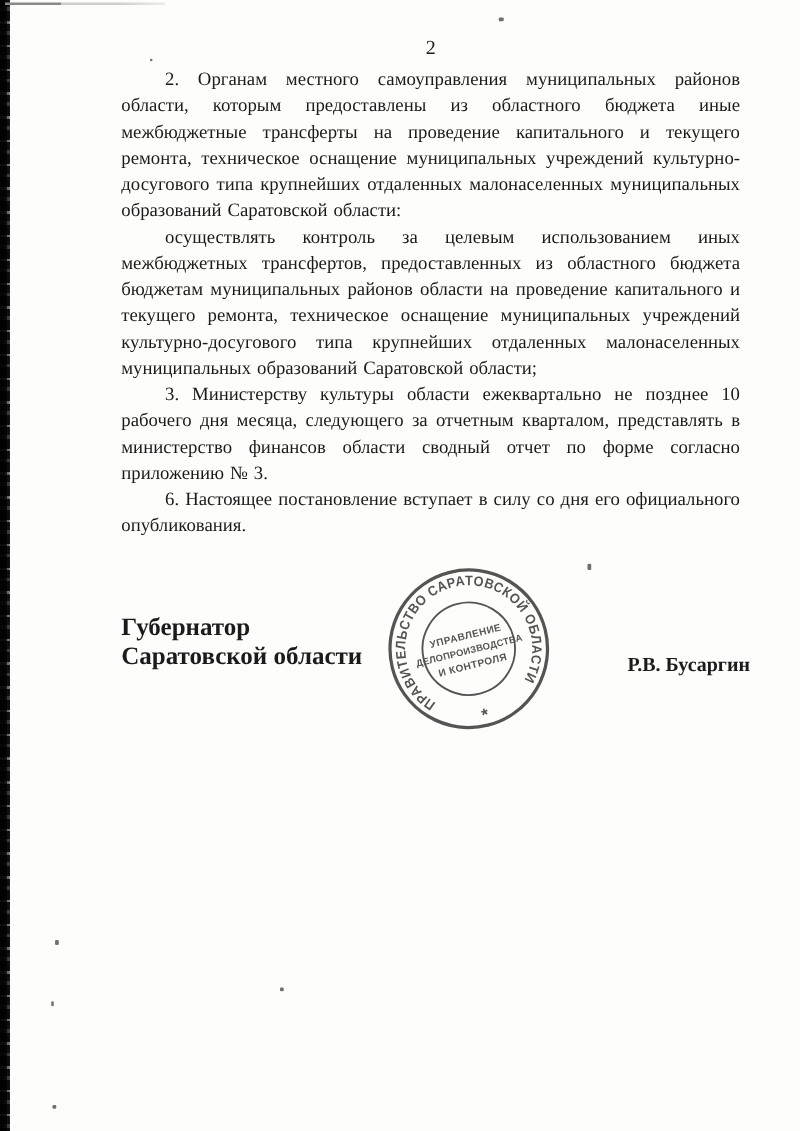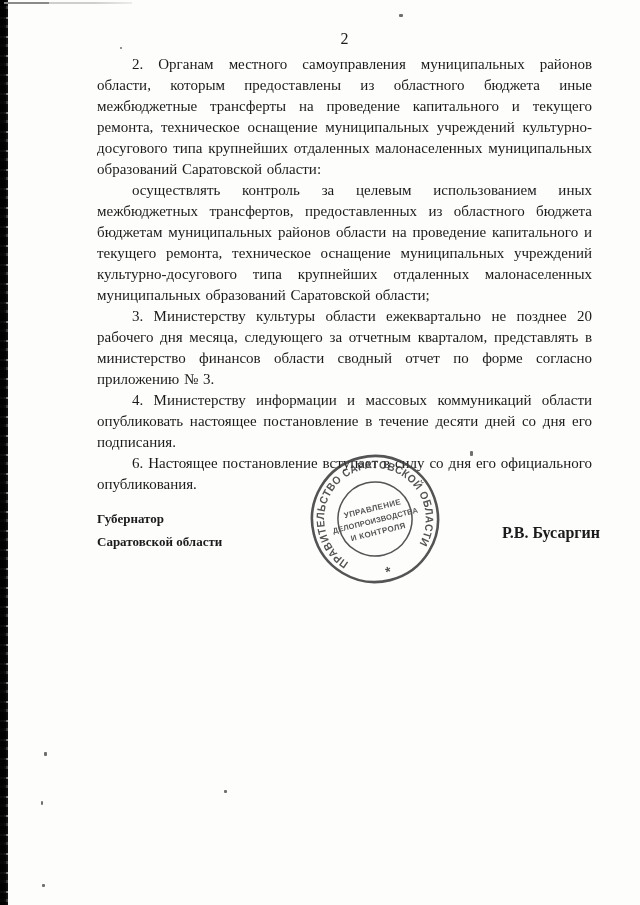--- a/index.html
+++ b/index.html
@@ -56,22 +56,22 @@
     line-height: 21px;
     text-align: justify;
     word-spacing: 1px;
   }
   .body-text p {
     margin: 0;
     text-indent: 35px;
   }
   .signature-left {
     position: absolute;
-    left: 97px; top: 507px;
-    font-size: 13px;
+    left: 97px; top: 491px;
+    font-size: 20px;
     font-weight: bold;
     line-height: 23px;
   }
   .signature-right {
     position: absolute;
     right: 40px; top: 524px;
     font-size: 16px;
     font-weight: bold;
     text-align: right;
   }
@@ -98,22 +98,21 @@
   <div class="speck" style="left:44px; top:752px; width:3px; height:4px;"></div>
   <div class="speck" style="left:41px; top:801px; width:2px; height:4px;"></div>
   <div class="speck" style="left:42px; top:884px; width:3px; height:3px;"></div>
   <div class="speck" style="left:224px; top:790px; width:3px; height:3px;"></div>
 
   <div class="page-number">2</div>
 
   <div class="body-text">
     <p>2. Органам местного самоуправления муниципальных районов области, которым предоставлены из областного бюджета иные межбюджетные трансферты на проведение капитального и текущего ремонта, техническое оснащение муниципальных учреждений культурно-досугового типа крупнейших отдаленных малонаселенных муниципальных образований Саратовской области:</p>
     <p>осуществлять контроль за целевым использованием иных межбюджетных трансфертов, предоставленных из областного бюджета бюджетам муниципальных районов области на проведение капитального и текущего ремонта, техническое оснащение муниципальных учреждений культурно-досугового типа крупнейших отдаленных малонаселенных муниципальных образований Саратовской области;</p>
-    <p>3. Министерству культуры области ежеквартально не позднее 20 рабочего дня месяца, следующего за отчетным кварталом, представлять в министерство финансов области сводный отчет по форме согласно приложению № 3.</p>
-    <p>4. Министерству информации и массовых коммуникаций области опубликовать настоящее постановление в течение десяти дней со дня его подписания.</p>
+    <p>3. Министерству культуры области ежеквартально не позднее 10 рабочего дня месяца, следующего за отчетным кварталом, представлять в министерство финансов области сводный отчет по форме согласно приложению № 3.</p>
     <p>6. Настоящее постановление вступает в силу со дня его официального опубликования.</p>
   </div>
 
   <div class="signature-left">
     <div>Губернатор</div>
     <div>Саратовской области</div>
   </div>
 
   <div class="signature-right">Р.В. Бусаргин</div>
 

